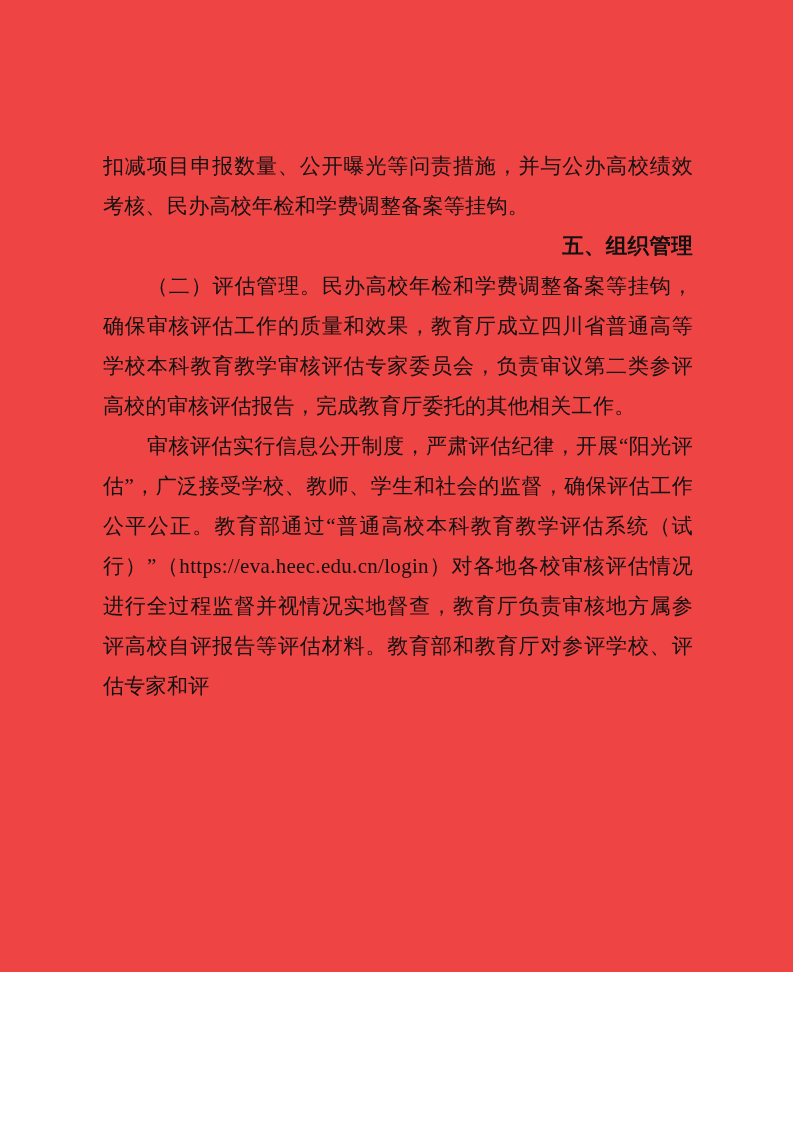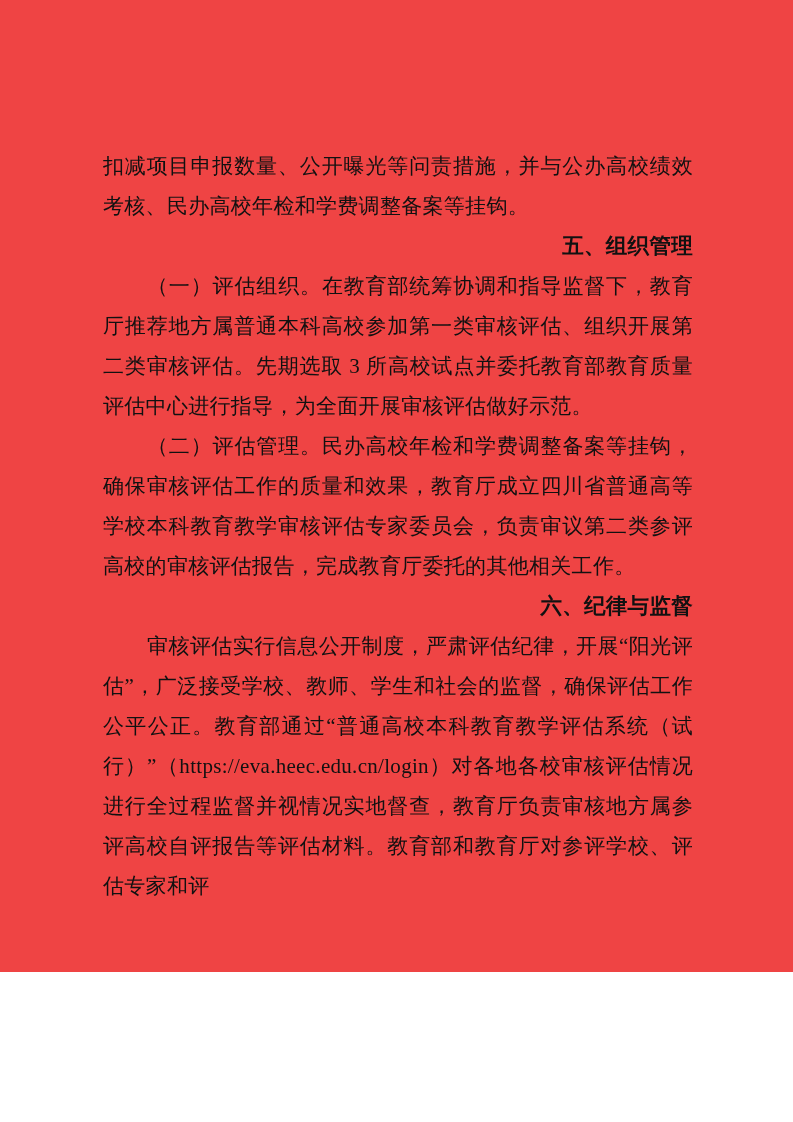--- a/index.html
+++ b/index.html
@@ -56,20 +56,18 @@
     font-family: "Liberation Serif", serif;
   }
 </style>
 </head>
 <body>
 
 <div class="page">
   <div class="content">
     <p class="body-para continuation">扣减项目申报数量、公开曝光等问责措施，并与公办高校绩效考核、民办高校年检和学费调整备案等挂钩。</p>
     <h2 class="section-heading">五、组织管理</h2>
-    <p class="body-para">（一）评估组织。在教育部统筹协调和指导监督下，教育厅推荐地方属普通本科高校参加第一类审核评估、组织开展第二类审核评估。先期选取 3 所高校试点并委托教育部教育质量评估中心进行指导，为全面开展审核评估做好示范。</p>
     <p class="body-para">（二）评估管理。民办高校年检和学费调整备案等挂钩，确保审核评估工作的质量和效果，教育厅成立四川省普通高等学校本科教育教学审核评估专家委员会，负责审议第二类参评高校的审核评估报告，完成教育厅委托的其他相关工作。</p>
-    <h2 class="section-heading">六、纪律与监督</h2>
     <p class="body-para">审核评估实行信息公开制度，严肃评估纪律，开展“阳光评估”，广泛接受学校、教师、学生和社会的监督，确保评估工作公平公正。教育部通过“普通高校本科教育教学评估系统（试行）”（https://eva.heec.edu.cn/login）对各地各校审核评估情况进行全过程监督并视情况实地督查，教育厅负责审核地方属参评高校自评报告等评估材料。教育部和教育厅对参评学校、评估专家和评</p>
   </div>
 
   <div class="page-number">— 8 —</div>
 </div>
 
 </body></html>

